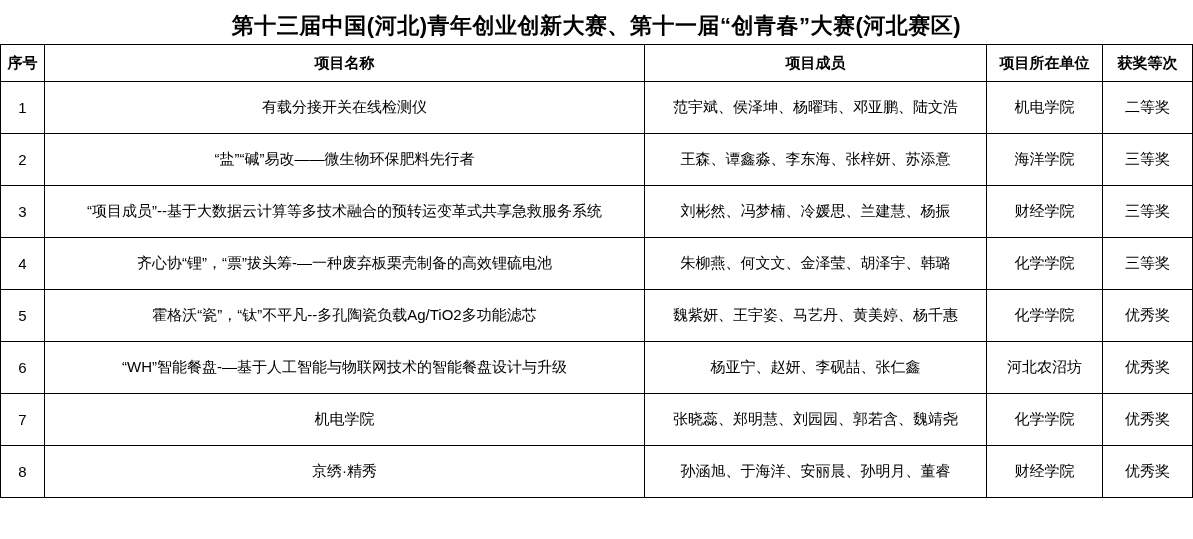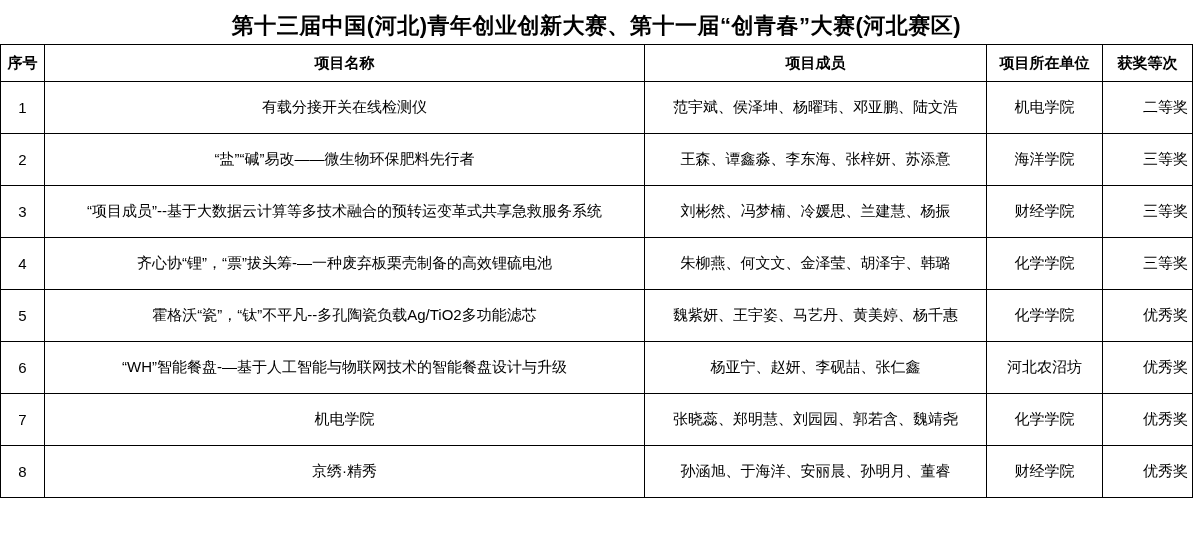--- a/index.html
+++ b/index.html
@@ -49,21 +49,21 @@
     text-align: center;
   }
   table.awards td {
     height: 52px;
     font-weight: normal;
   }
   td.c-no      { text-align: center; }
   td.c-name    { text-align: center; padding-left: 5px; padding-right: 4px; }
   td.c-members { text-align: center; padding-left: 5px; padding-right: 4px; }
   td.c-unit    { text-align: center; padding-left: 5px; padding-right: 4px; }
-  td.c-award   { text-align: right; padding-left: 5px; padding-right: 4px; }
+  td.c-award   { text-align: center; padding-left: 5px; padding-right: 4px; }
 </style>
 </head>
 <body>
 
 <div class="page">
 
   <div class="title-block">
     <div class="title-line">第十三届中国(河北)青年创业创新大赛、第十一届“创青春”大赛(河北赛区)</div>
   </div>
 

